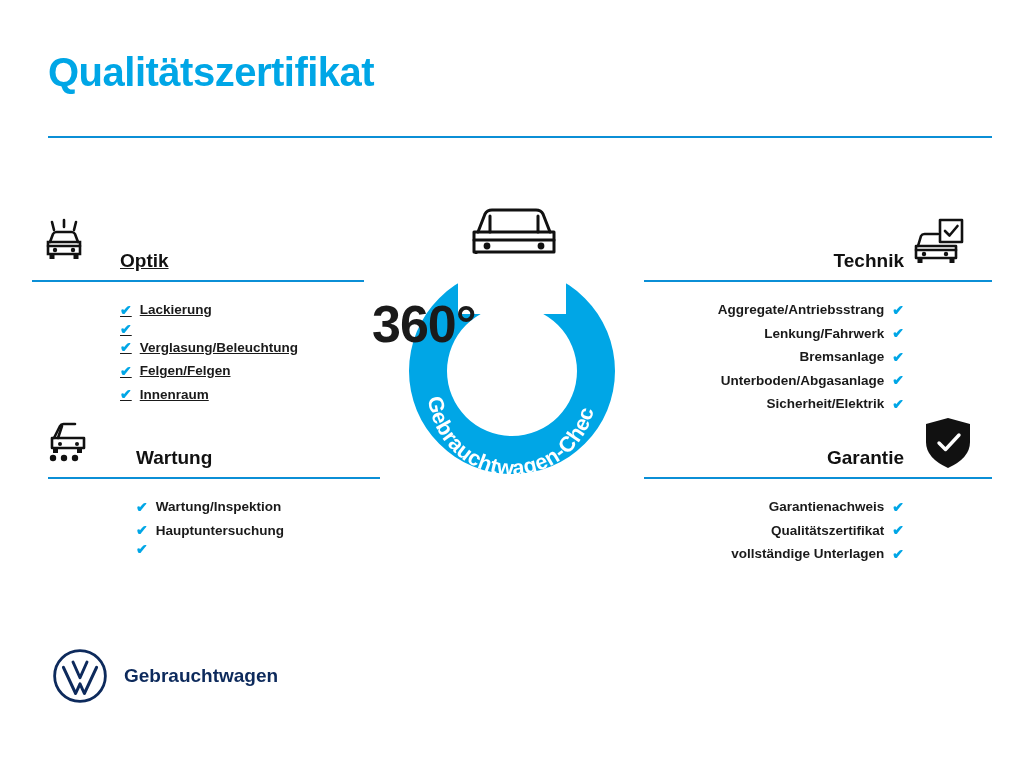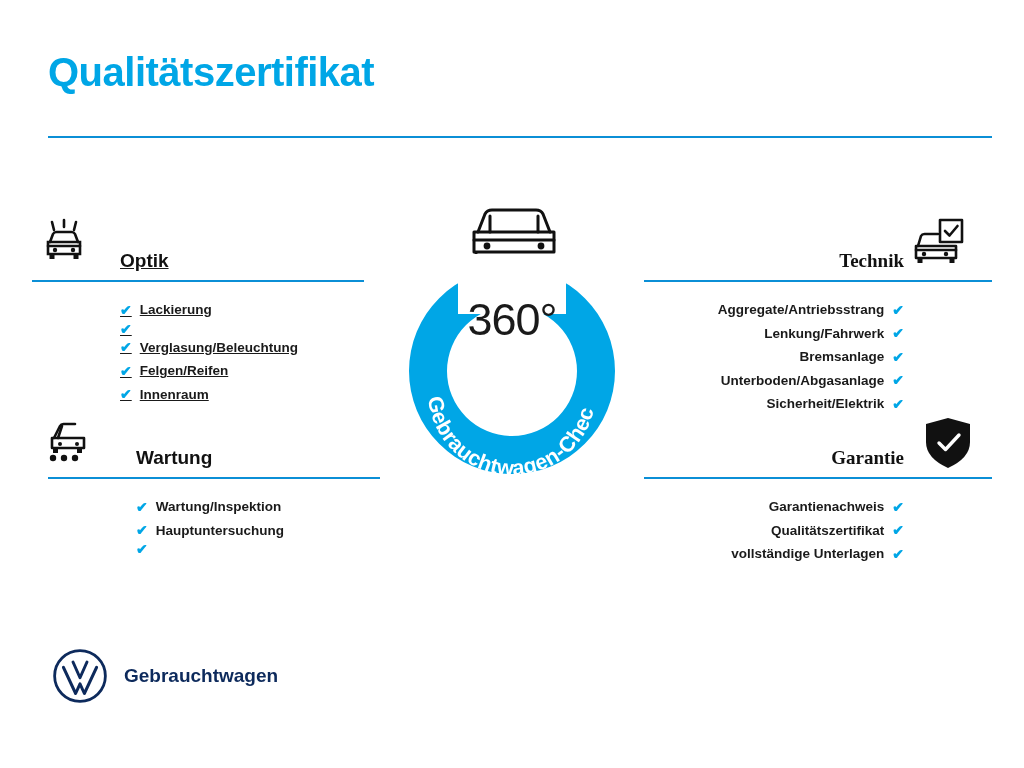--- a/index.html
+++ b/index.html
@@ -81,21 +81,21 @@
   .left .check { margin-right: 8px; }
   .left .block-head { justify-content: flex-start; }
   .left .items { padding-left: 88px; }
   .left .block-head .heading { margin-left: 88px; }
 
   
   .right .item { justify-content: flex-end; }
   .right .check { margin-left: 8px; }
   .right .block-head { justify-content: flex-end; }
   .right .items { padding-right: 88px; }
-  .right .block-head .heading { margin-right: 88px; font-family: Liberation Serif, serif; }
+  .right .block-head .heading { margin-right: 88px; }
 
   
   #block-optik   { left: 32px;  top: 232px; width: 332px; text-decoration: underline; }
   #block-wartung { left: 48px;  top: 429px; width: 332px; }
   #block-technik { left: 644px; top: 232px; width: 348px; }
   #block-garantie{ left: 644px; top: 429px; width: 348px; }
 
   
   .corner-icon {
     position: absolute;
@@ -127,23 +127,22 @@
     left: 0;
     top: 0;
     width: 254px;
     height: 232px;
   }
   .center-number {
     position: absolute;
     left: 0;
     top: 98px;
     width: 280px;
-    text-align: center;
-    font-size: 45px;
-    font-weight: normal;
+    font-size: 52px;
+    font-weight: bold;
     color: #1a1a1a;
     letter-spacing: -1px;
   }
   .car-top {
     position: absolute;
     left: 82px;
     top: 0px;
     width: 120px;
     height: 86px;
   }
@@ -183,21 +182,21 @@
     </div>
     <div class="item">
       <span class="check">✔</span>
     </div>
     <div class="item">
       <span class="check">✔</span>
       <span>Verglasung/Beleuchtung</span>
     </div>
     <div class="item">
       <span class="check">✔</span>
-      <span>Felgen/Reifen</span>
+      <span>Felgen/Felgen</span>
     </div>
     <div class="item">
       <span class="check">✔</span>
       <span>Innenraum</span>
     </div>
   </div>
 </div>
 
 <svg class="corner-icon" id="icon-optik" viewBox="0 0 64 64">
   <g fill="none" stroke="#111" stroke-width="2.6" stroke-linecap="round">

